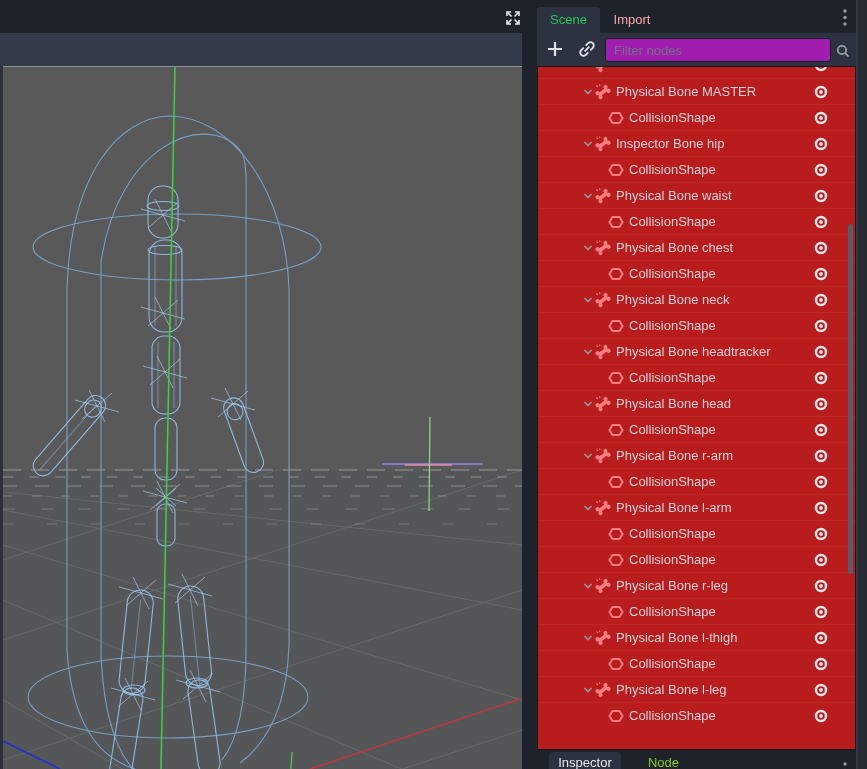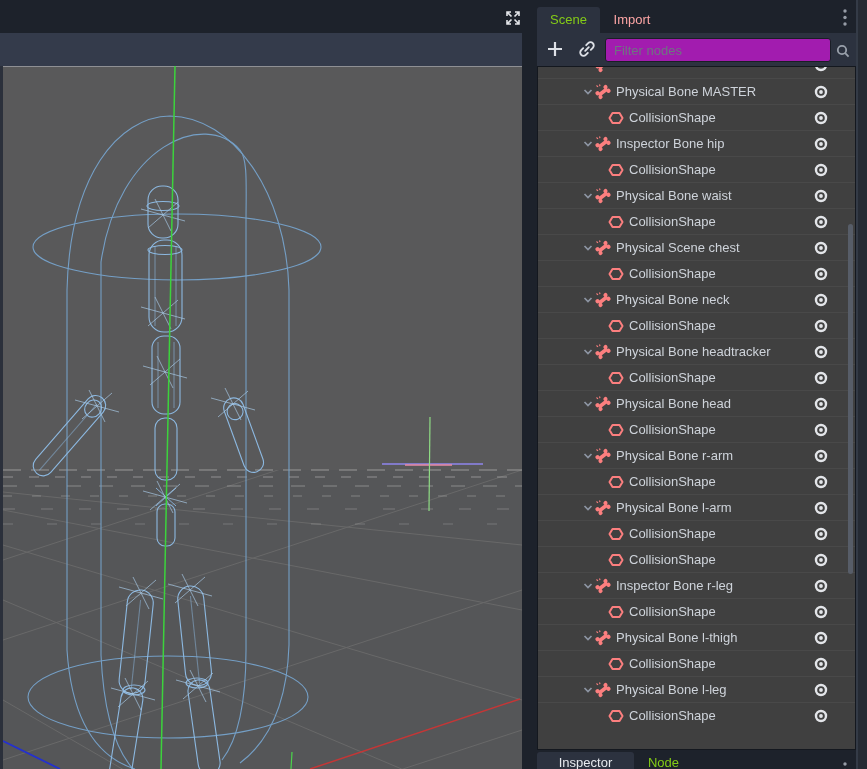--- a/index.html
+++ b/index.html
@@ -12,30 +12,30 @@
   #viewport-toolbar { left:0; top:33px; width:525px; height:33px; background:#343b4b; }
   #viewport-frame { left:0; top:66px; width:525px; height:703px; background:#2b303b; }
   #viewport-canvas-wrap { left:3px; top:66px; width:519px; height:703px; }
   #panel-gap { left:522px; top:0; width:15px; height:769px; background:#1d222b; }
   #right-edge { left:856px; top:0; width:11px; height:769px; background:#262b34; border-left:2px solid #343b47; }
 
   
   #scene-dock { left:537px; top:0; width:319px; height:769px; background:#1d222b; }
   .tabbar { position:absolute; left:0; width:319px; background:#1d222b; }
   .tab { position:absolute; height:26px; border-radius:3px 3px 0 0; font-size:13px;
-         color:#84cc16; background:#2c323f; text-align:center; line-height:26px; }
+         color:#22c55e; background:#2c323f; text-align:center; line-height:26px; }
   .tab.inactive { background:transparent; color:#fca5a5; }
   #scene-toolbar { left:0; top:33px; width:319px; height:33px; background:#2c323f; }
   #filter-input { position:absolute; left:68px; top:5px; width:226px; height:24px;
                   background:#a21caf; border:1px solid #1a1e26; border-radius:3px;
                   color:#cfd4db; font-size:13px; padding:0 26px 0 8px; outline:none;
                   font-family:"Liberation Sans", sans-serif; }
   #filter-input::placeholder { color:#6e7581; }
 
-  #tree-panel { left:0; top:66px; width:319px; height:684px; background:#404040;
+  #tree-panel { left:0; top:66px; width:319px; height:684px; background:#b91c1c;
                 border:1px solid #14181f; overflow:hidden; }
   #tree-list { margin-top:-15px; }
   .row { position:relative; height:26px; display:flex; align-items:center;
          border-top:1px solid rgba(255,255,255,0.05); font-size:13px; color:#ced3da; }
   .row:first-child { border-top:none; }
   .row.bone { padding-left:44px; }
   .row.shape { padding-left:70px; }
   .row.clipped { padding-left:57px; }
   .chev { width:12px; height:12px; margin-right:1px; flex:none; }
   .ic { width:16px; height:16px; margin-right:5px; flex:none; }
@@ -341,21 +341,21 @@
       <g fill="#fc7f7f" transform="rotate(-38 8 8)">
         <rect x="2.5" y="6.2" width="11" height="3.6" rx="1.8"></rect>
         <circle cx="3" cy="5.6" r="2.1"></circle>
               <circle cx="3" cy="10.4" r="2.1"></circle>
         <circle cx="13" cy="5.6" r="2.1"></circle>
               <circle cx="13" cy="10.4" r="2.1"></circle>
       </g>
       <path d="M1.5,1.5 L3,2.8 M4.5,0.5 L5,2.2" stroke="#fc7f7f" stroke-width="1.1" fill="none"></path>
     </svg>
 
-    <span class="label-txt">Physical Scene chest</span>
+    <span class="label-txt">Physical Bone chest</span>
     <svg class="eye" viewBox="0 0 16 16">
       <circle cx="8" cy="8" r="5" stroke="#e3e5e9" stroke-width="2.4" fill="none"></circle>
       <circle cx="8" cy="8" r="1.9" fill="#e3e5e9"></circle>
     </svg>
   </div>
         <div class="row shape">
 
     <svg class="ic hex-ic" viewBox="0 0 16 16">
       <polygon points="4.5,3 11.5,3 14.5,8 11.5,13 4.5,13 1.5,8" stroke="#fc7f7f" stroke-width="2" fill="none" stroke-linejoin="round"></polygon>
     </svg>
@@ -544,21 +544,21 @@
       <g fill="#fc7f7f" transform="rotate(-38 8 8)">
         <rect x="2.5" y="6.2" width="11" height="3.6" rx="1.8"></rect>
         <circle cx="3" cy="5.6" r="2.1"></circle>
               <circle cx="3" cy="10.4" r="2.1"></circle>
         <circle cx="13" cy="5.6" r="2.1"></circle>
               <circle cx="13" cy="10.4" r="2.1"></circle>
       </g>
       <path d="M1.5,1.5 L3,2.8 M4.5,0.5 L5,2.2" stroke="#fc7f7f" stroke-width="1.1" fill="none"></path>
     </svg>
 
-    <span class="label-txt">Inspector Bone r-leg</span>
+    <span class="label-txt">Physical Bone r-leg</span>
     <svg class="eye" viewBox="0 0 16 16">
       <circle cx="8" cy="8" r="5" stroke="#e3e5e9" stroke-width="2.4" fill="none"></circle>
       <circle cx="8" cy="8" r="1.9" fill="#e3e5e9"></circle>
     </svg>
   </div>
         <div class="row shape">
 
     <svg class="ic hex-ic" viewBox="0 0 16 16">
       <polygon points="4.5,3 11.5,3 14.5,8 11.5,13 4.5,13 1.5,8" stroke="#fc7f7f" stroke-width="2" fill="none" stroke-linejoin="round"></polygon>
     </svg>
@@ -630,21 +630,21 @@
     <svg class="eye" viewBox="0 0 16 16">
       <circle cx="8" cy="8" r="5" stroke="#e3e5e9" stroke-width="2.4" fill="none"></circle>
       <circle cx="8" cy="8" r="1.9" fill="#e3e5e9"></circle>
     </svg>
   </div>
       </div>
     <div id="tree-scroll-thumb"></div>
   </div>
 
   <div class="abs" id="bottom-tabbar">
-    <div class="btab" style="left:0;width:97px">Inspector</div>
+    <div class="btab" style="left:12px;width:72px">Inspector</div>
     <div class="btab inactive" style="left:94px;width:48px">Node</div>
     <svg class="dots" style="left:305px;top:8px" width="6" height="12" viewBox="0 0 6 12">
       <circle cx="3" cy="2" r="1.7" fill="#969ca6"></circle>
       <circle cx="3" cy="8.5" r="1.7" fill="#969ca6"></circle>
     </svg>
   </div>
 </div>
 
 <div class="abs" id="right-edge"></div>
 

